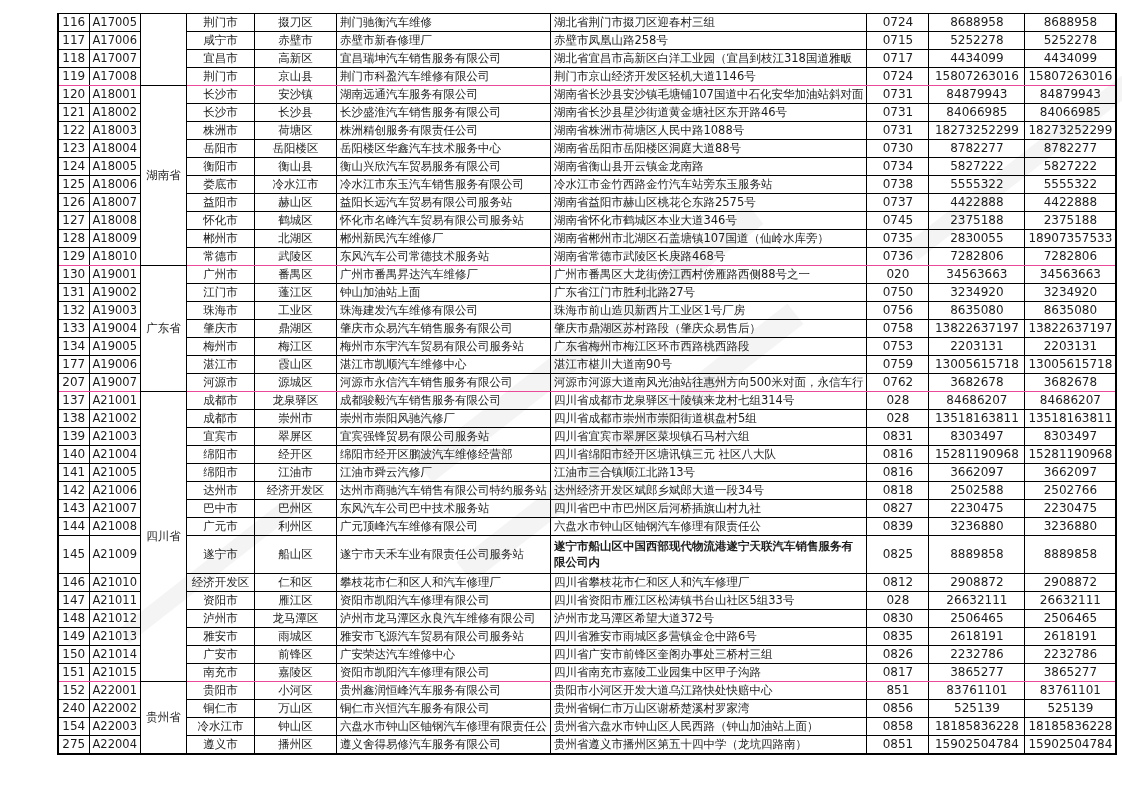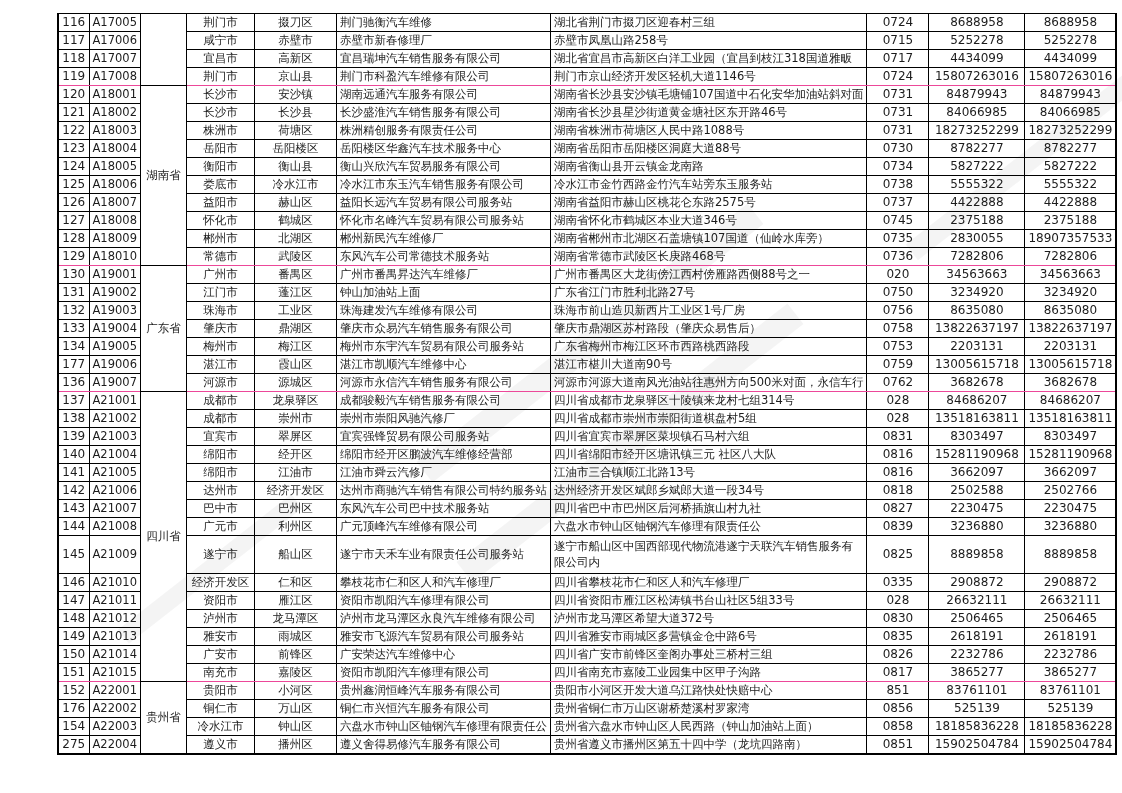--- a/index.html
+++ b/index.html
@@ -15,21 +15,21 @@
   }
   table.dir td{
     border:1px solid #000;height:17px;padding:0 3px;overflow:hidden;
     white-space:nowrap;vertical-align:middle;
   }
   tr.group-end td{border-bottom:1px solid #ec4899;}
   td.c{text-align:center;}
   td.l{text-align:left;}
   td.province-cell{text-align:center;position:relative;overflow:visible;margin-top:36px;}
   tr.tall td{height:37px;}
-  tr.tall td.address-cell{white-space:normal;line-height:1.35;}
+  tr.tall td.address-cell{white-space:normal;line-height:1.35;font-weight:bold;}
   td.digit{font-size:12px;}
   
   .watermark{position:absolute;left:0;top:0;width:100%;height:100%;pointer-events:none;}
   .wm-stroke{position:absolute;background:rgba(0,0,0,0.045);}
   .wm-a{width:420px;height:26px;left:380px;top:330px;transform:rotate(-38deg);}
   .wm-b{width:420px;height:26px;left:420px;top:430px;transform:rotate(-38deg);}
   .wm-c{width:300px;height:20px;left:880px;top:150px;transform:rotate(-38deg);}
   .wm-d{width:220px;height:18px;left:100px;top:560px;transform:rotate(-38deg);}
 </style>
 </head>
@@ -273,21 +273,21 @@
           <td class="c">A19006</td>
           <td class="c">湛江市</td>
           <td class="c">霞山区</td>
           <td class="l">湛江市凯顺汽车维修中心</td>
           <td class="l address-cell">湛江市椹川大道南90号</td>
           <td class="c digit">0759</td>
           <td class="c digit">13005615718</td>
           <td class="c digit">13005615718</td>
         </tr>
         <tr class="group-end">
-          <td class="c digit">136</td>
+          <td class="c digit">207</td>
           <td class="c">A19007</td>
           <td class="c">河源市</td>
           <td class="c">源城区</td>
           <td class="l">河源市永信汽车销售服务有限公司</td>
           <td class="l address-cell">河源市河源大道南风光油站往惠州方向500米对面，永信车行</td>
           <td class="c digit">0762</td>
           <td class="c digit">3682678</td>
           <td class="c digit">3682678</td>
         </tr>
         <tr>
@@ -390,21 +390,21 @@
           <td class="c digit">8889858</td>
           <td class="c digit">8889858</td>
         </tr>
         <tr>
           <td class="c digit">146</td>
           <td class="c">A21010</td>
           <td class="c">经济开发区</td>
           <td class="c">仁和区</td>
           <td class="l">攀枝花市仁和区人和汽车修理厂</td>
           <td class="l address-cell">四川省攀枝花市仁和区人和汽车修理厂</td>
-          <td class="c digit">0335</td>
+          <td class="c digit">0812</td>
           <td class="c digit">2908872</td>
           <td class="c digit">2908872</td>
         </tr>
         <tr>
           <td class="c digit">147</td>
           <td class="c">A21011</td>
           <td class="c">资阳市</td>
           <td class="c">雁江区</td>
           <td class="l">资阳市凯阳汽车修理有限公司</td>
           <td class="l address-cell">四川省资阳市雁江区松涛镇书台山社区5组33号</td>
@@ -462,21 +462,21 @@
           <td class="province-cell" rowspan="4"><span>贵州省</span></td>
           <td class="c">贵阳市</td>
           <td class="c">小河区</td>
           <td class="l">贵州鑫润恒峰汽车服务有限公司</td>
           <td class="l address-cell">贵阳市小河区开发大道乌江路快处快赔中心</td>
           <td class="c digit">851</td>
           <td class="c digit">83761101</td>
           <td class="c digit">83761101</td>
         </tr>
         <tr>
-          <td class="c digit">176</td>
+          <td class="c digit">240</td>
           <td class="c">A22002</td>
           <td class="c">铜仁市</td>
           <td class="c">万山区</td>
           <td class="l">铜仁市兴恒汽车服务有限公司</td>
           <td class="l address-cell">贵州省铜仁市万山区谢桥楚溪村罗家湾</td>
           <td class="c digit">0856</td>
           <td class="c digit">525139</td>
           <td class="c digit">525139</td>
         </tr>
         <tr>

